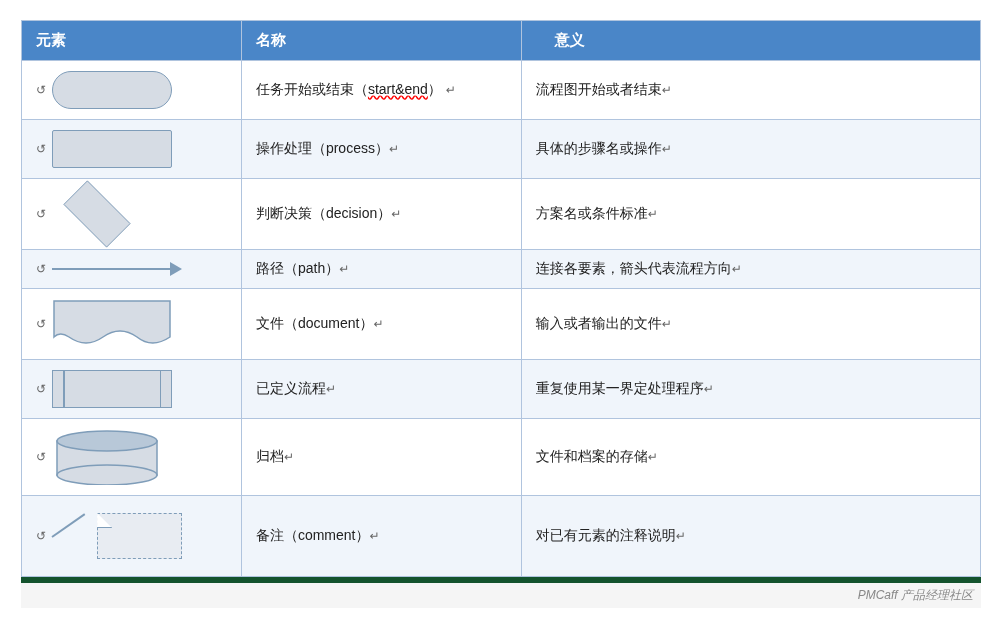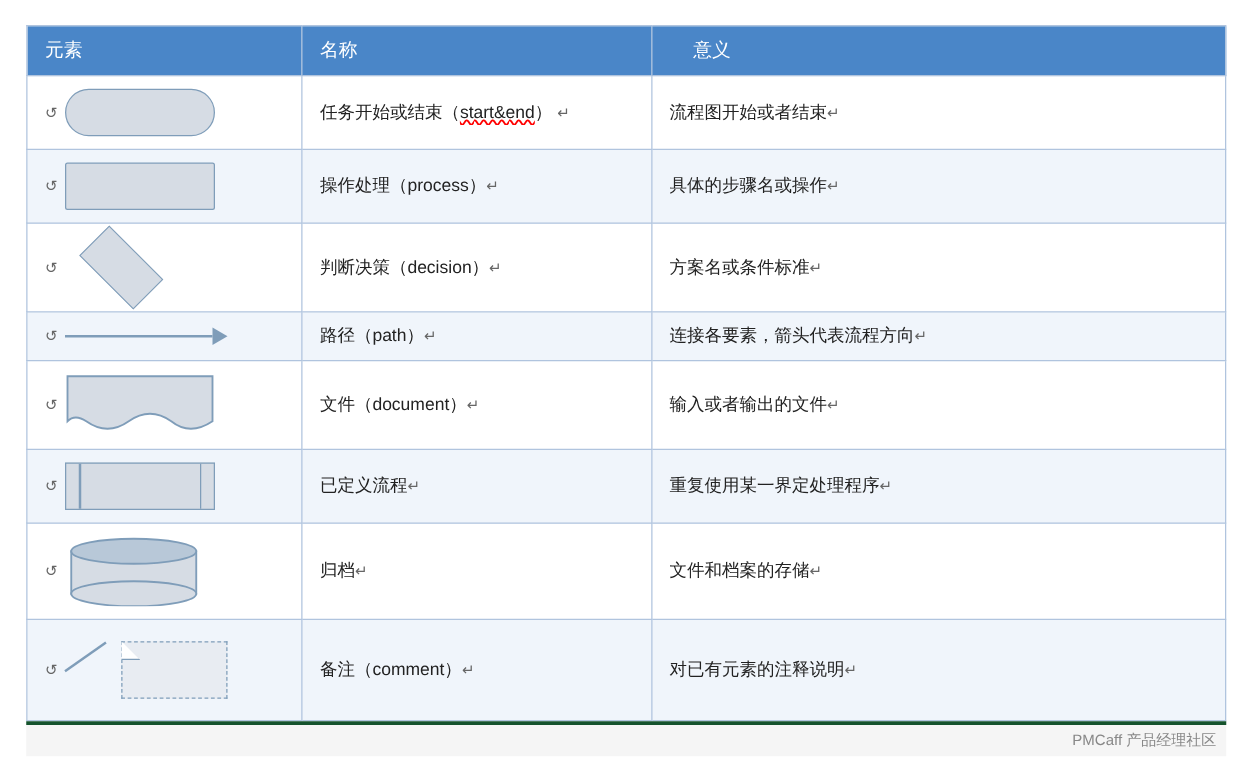--- a/index.html
+++ b/index.html
@@ -19,21 +19,21 @@
     }
     th, td {
       border: 1px solid #b0c4de;
       padding: 10px 14px;
       vertical-align: middle;
     }
     thead th {
       background: #4a86c8;
       color: #fff;
       font-size: 15px;
-      font-weight: normal;
+      font-weight: bold;
       text-align: left;
     }
     tbody tr {
       background: #fff;
     }
     tbody tr:nth-child(even) {
       background: #f0f5fb;
     }
     td {
       font-size: 14px;
@@ -168,21 +168,22 @@
       background: #fff;
       clip-path: polygon(0 0, 100% 100%, 0 100%);
     }
 
     .footnote {
       text-align: right;
       font-size: 12px;
       color: #888;
       padding: 4px 8px;
       background: #f5f5f5;
-      border-top: 3px solid #14532d;
+      border-top: 6px solid #14532d;
+      font-style: italic;
     }
     .red-underline {
       text-decoration: underline;
       text-decoration-color: red;
       text-decoration-style: wavy;
     }
     .note-icon {
       color: #666;
       font-size: 12px;
     }

